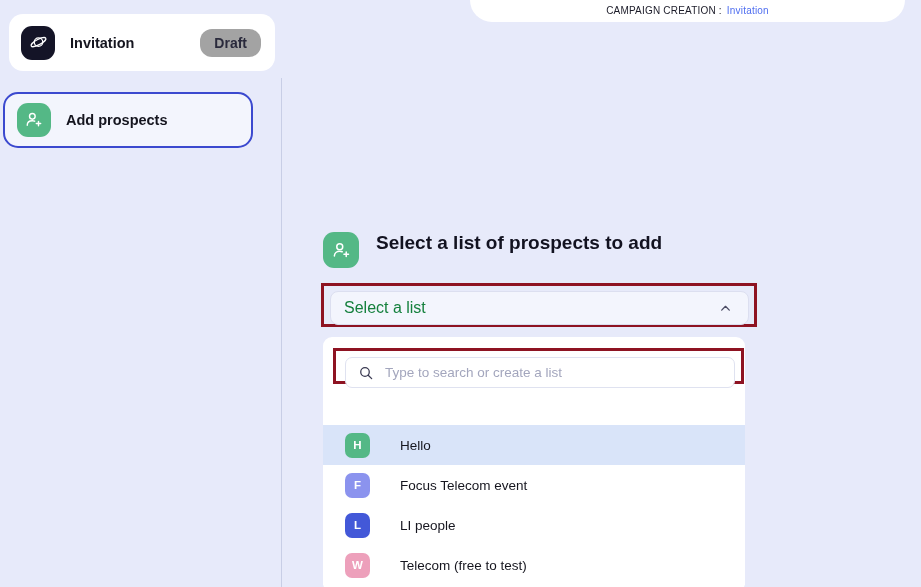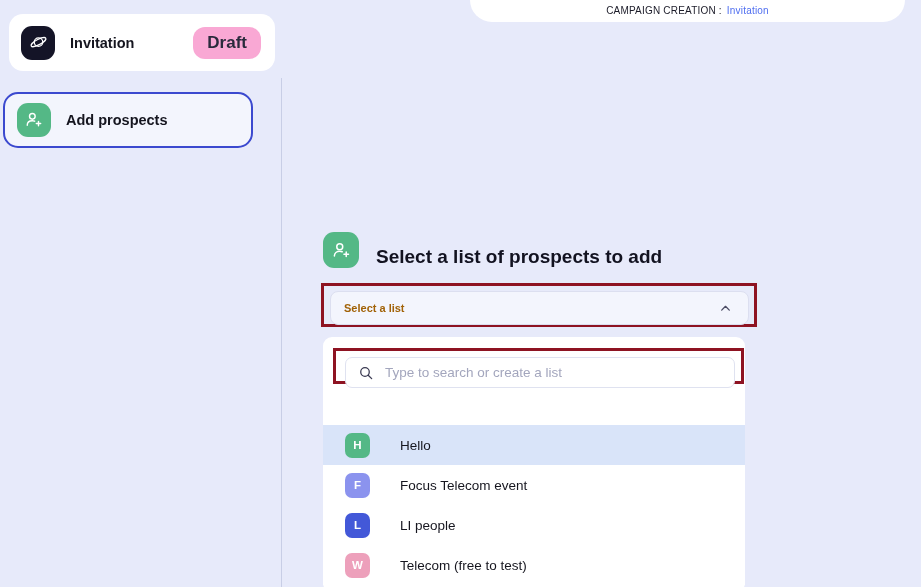--- a/index.html
+++ b/index.html
@@ -99,44 +99,44 @@
 
   .step-label {
     margin-left: 15px;
     font-size: 14.5px;
     font-weight: bold;
     color: #15151f;
     flex: 1;
   }
 
   .draft-badge {
-    background: #f9a8d4;
+    background: #a3a3a3;
     color: #2a2a3c;
-    font-size: 17px;
+    font-size: 14px;
     font-weight: bold;
     border-radius: 12px;
     padding: 6px 14px;
     margin-right: 2px;
   }
 
   
   .main {
     position: absolute;
     left: 282px;
     top: 22px;
     right: 0;
     bottom: 0;
   }
 
   .content-head {
     position: absolute;
     left: 41px;
     top: 210px;
     display: flex;
-    align-items: flex-end;
+    align-items: flex-start;
   }
   .head-icon {
     width: 36px;
     height: 36px;
     border-radius: 11px;
     background: #54b886;
     display: flex;
     align-items: center;
     justify-content: center;
     flex: 0 0 36px;
@@ -165,24 +165,23 @@
     width: 419px;
     height: 34px;
     background: #f3f5fd;
     border: 1px solid #dcdff0;
     border-radius: 8px;
     display: flex;
     align-items: center;
     padding: 0 13px;
   }
   .select-placeholder {
-    font-size: 11px;
-    color: #a16207;
+    font-size: 16px;
+    color: #15803d;
     flex: 1;
-    font-weight: bold;
   }
   .chev {
     width: 15px;
     height: 15px;
     flex: 0 0 15px;
     display: flex;
     align-items: center;
     justify-content: center;
     margin-right: 2px;
   }

